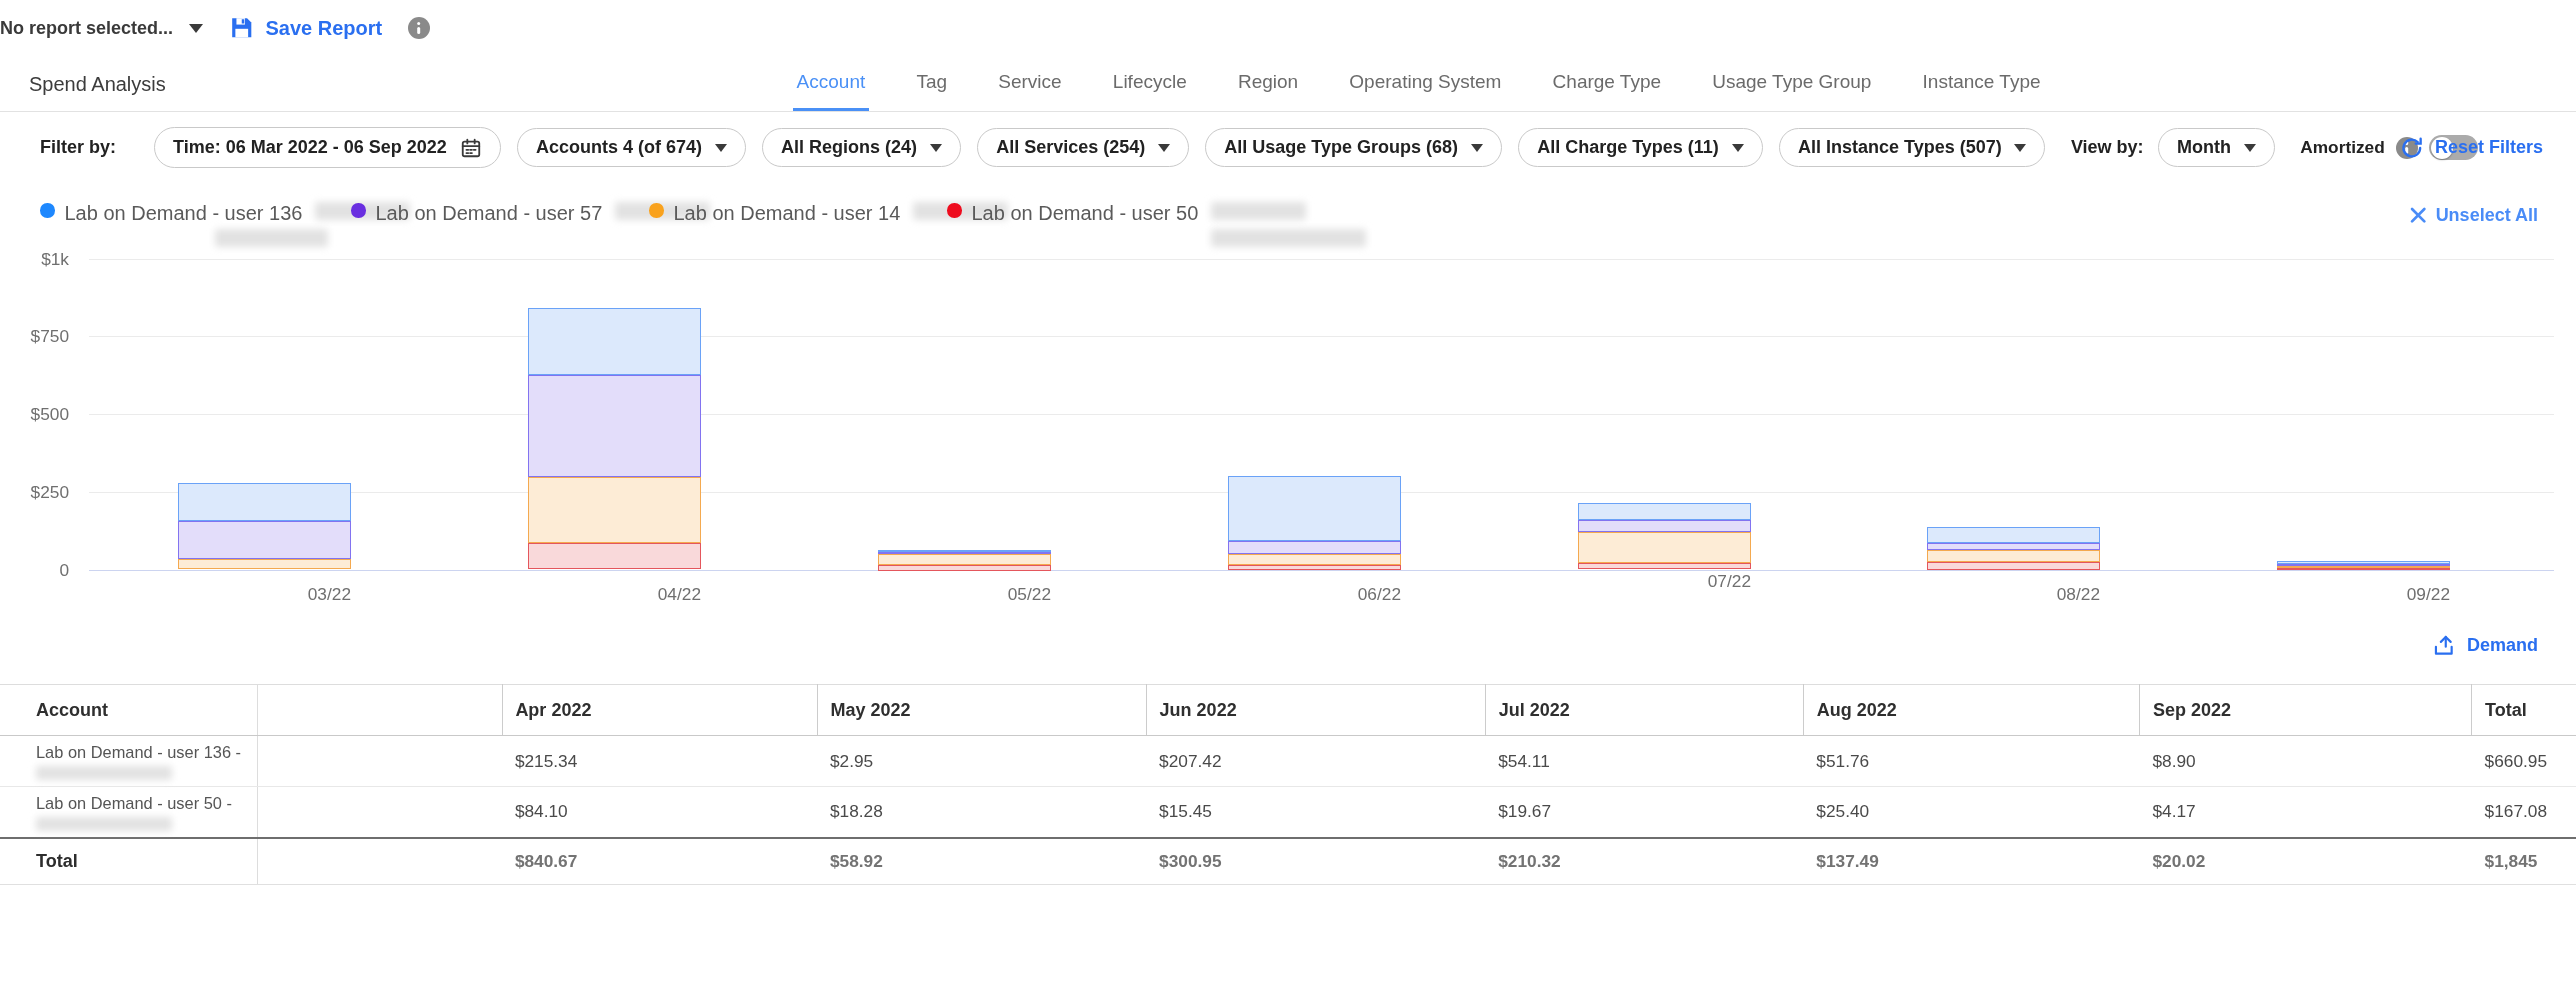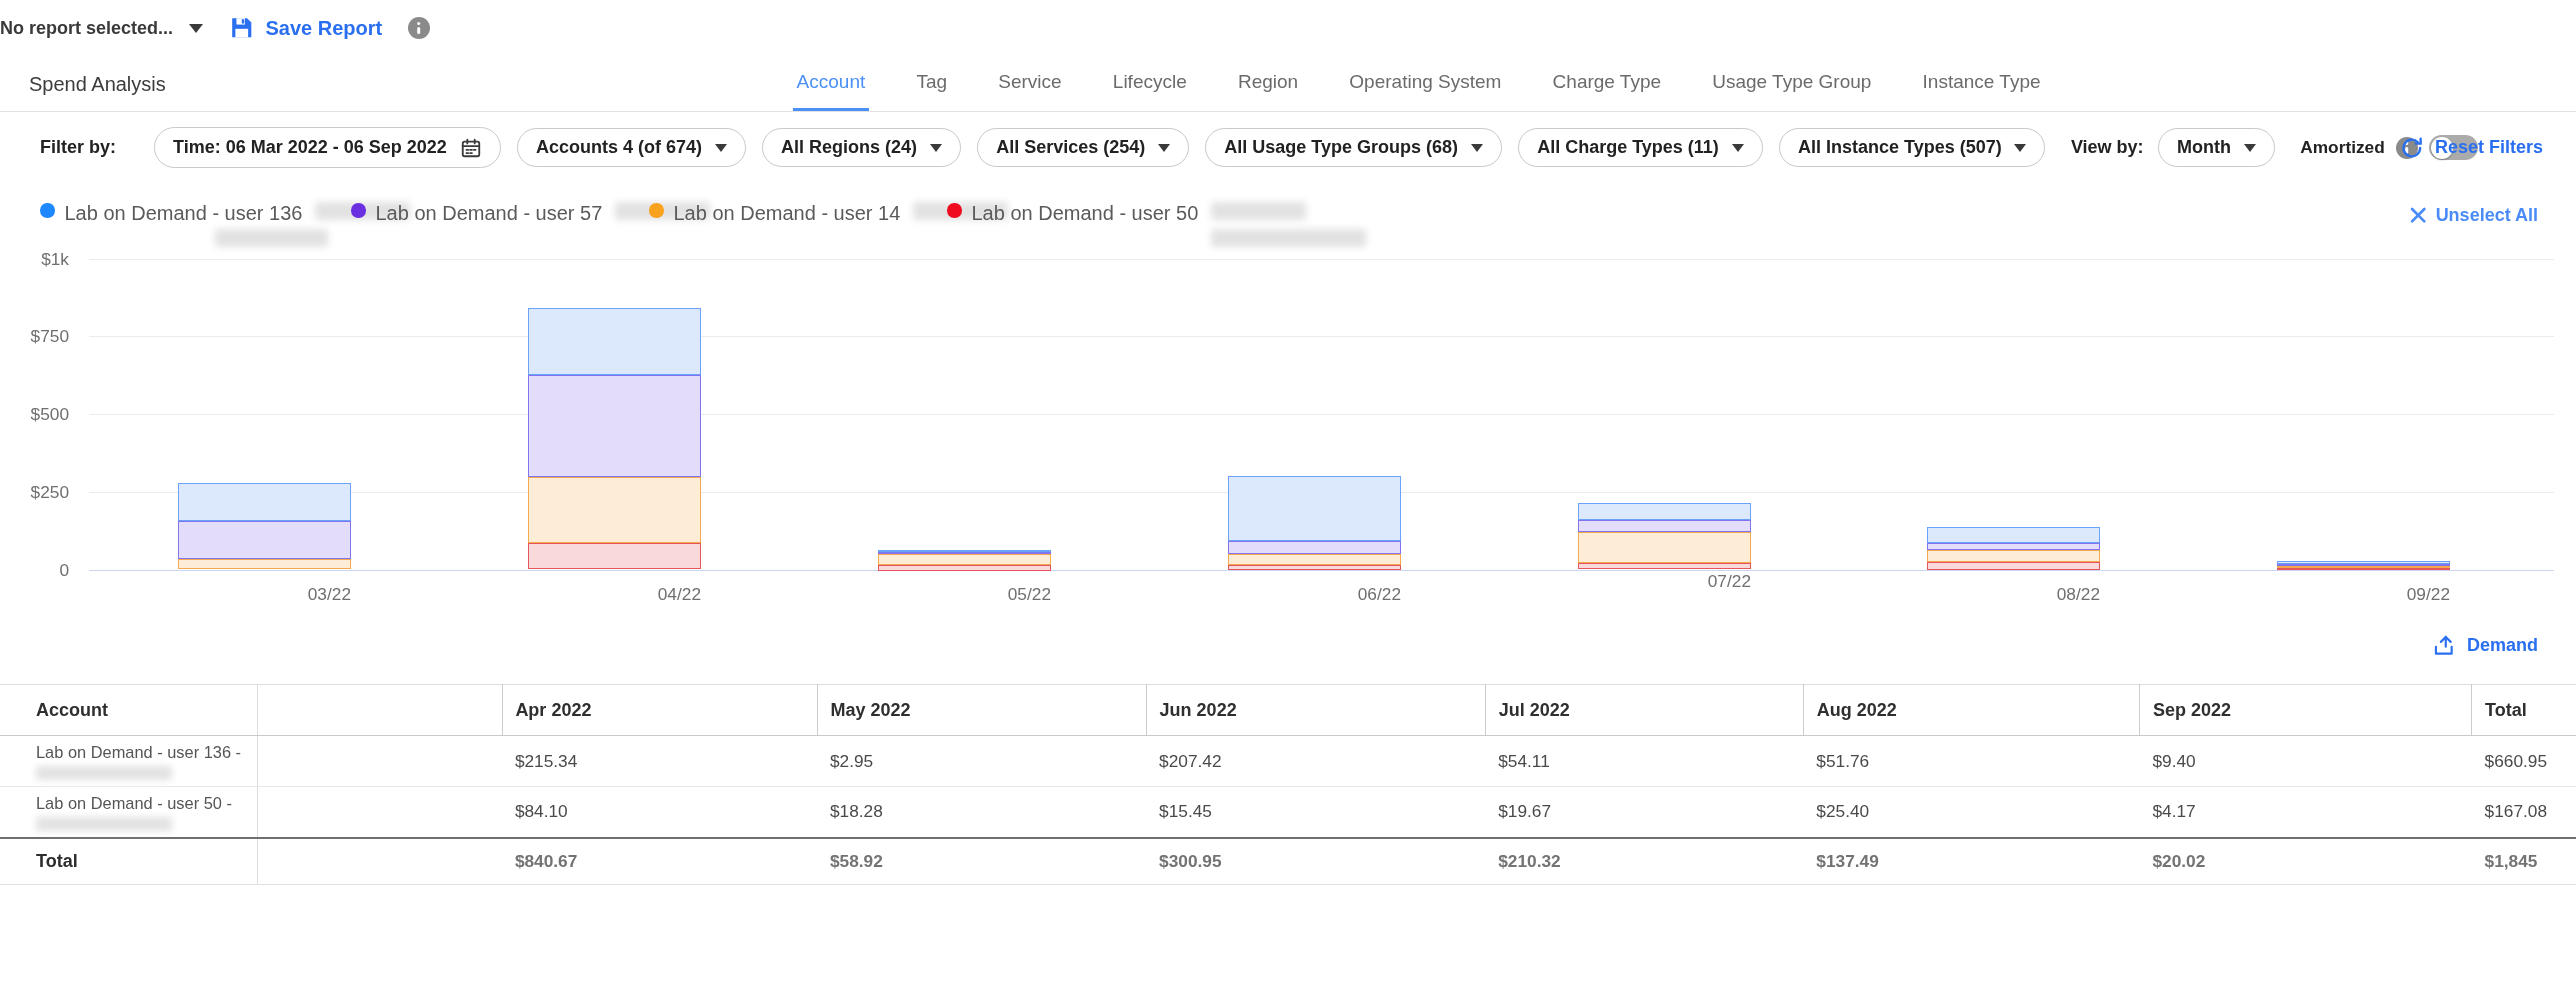--- a/index.html
+++ b/index.html
@@ -318,21 +318,21 @@
           <td class="account-cell">
             <div class="acct-line1">Lab on Demand - user 136 -</div>
             <div class="redacted acct-line2"></div>
           </td>
           <td class="spacer"></td>
           <td class="val">$215.34</td>
           <td class="val">$2.95</td>
           <td class="val">$207.42</td>
           <td class="val">$54.11</td>
           <td class="val">$51.76</td>
-          <td class="val">$9.40</td>
+          <td class="val">$8.90</td>
           <td class="val">$660.95</td>
         </tr>
         <tr>
           <td class="account-cell">
             <div class="acct-line1">Lab on Demand - user 50 -</div>
             <div class="redacted acct-line2"></div>
           </td>
           <td class="spacer"></td>
           <td class="val">$84.10</td>
           <td class="val">$18.28</td>

